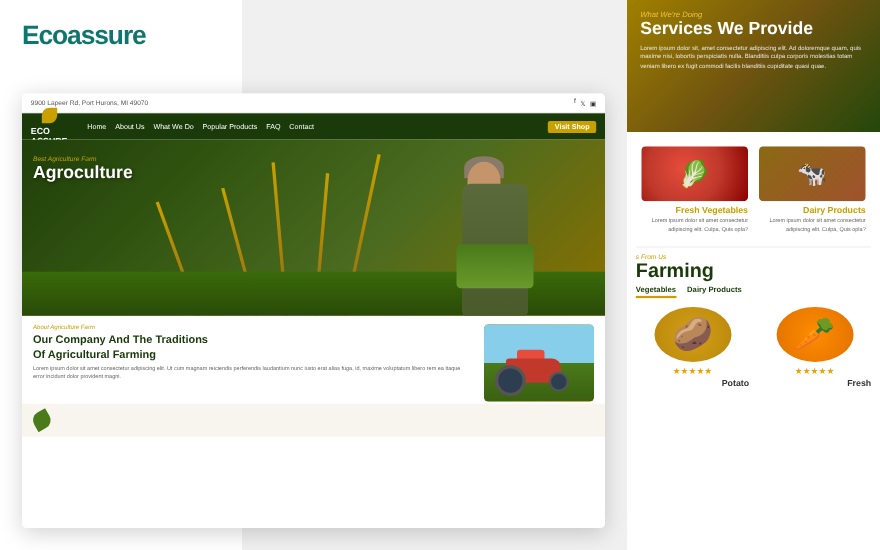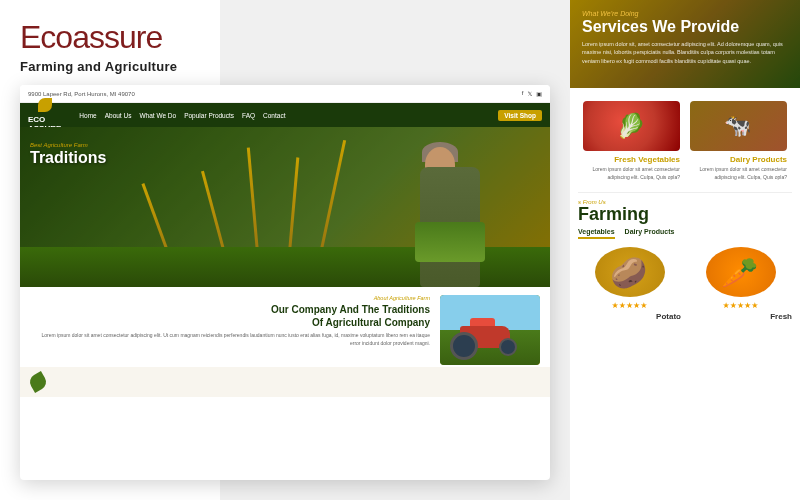--- a/index.html
+++ b/index.html
@@ -14,23 +14,23 @@
     
     #left-panel {
       position: absolute;
       left: 0; top: 0;
       width: 220px;
       height: 500px;
       background: #fff;
       padding: 20px 20px 0 20px;
     }
     #left-panel .brand-title {
-      font-size: 32px;
-      font-weight: 400;
-      color: #7f1d1d;
+      font-size: 24px;
+      font-weight: 700;
+      color: #0f766e;
       letter-spacing: -1px;
       line-height: 1.1;
     }
     #left-panel .brand-subtitle {
       font-size: 13px;
       font-weight: 700;
       color: #222;
       margin-top: 4px;
       letter-spacing: 0.3px;
     }
@@ -197,21 +197,21 @@
     }
 
     
     .site-about {
       background: #fff;
       padding: 8px 10px;
       height: 80px;
       display: flex;
       gap: 10px;
     }
-    .about-left { flex: 1; text-align: right; }
+    .about-left { flex: 1; }
     .about-small { font-size: 5.5px; color: #c8a000; font-style: italic; }
     .about-title { font-size: 10px; font-weight: 900; color: #1a3a0a; line-height: 1.3; margin-top: 2px; }
     .about-text { font-size: 5px; color: #666; margin-top: 3px; line-height: 1.5; }
     .about-right {
       width: 100px;
       height: 70px;
       background: linear-gradient(135deg, #4a7a1a, #6a9a2a, #c8a000);
       border-radius: 4px;
       overflow: hidden;
       position: relative;
@@ -287,21 +287,21 @@
       top: 0;
       width: 230px;
       height: 500px;
       background: #fff;
       overflow: hidden;
     }
 
     
     .services-section {
       position: relative;
-      height: 88px;
+      height: 120px;
       background: linear-gradient(135deg, #c8a000 0%, #8b6914 50%, #2d5a0e 100%);
       overflow: hidden;
       padding: 10px 12px;
     }
     .services-section-overlay {
       position: absolute;
       inset: 0;
       background: rgba(0,0,0,0.2);
     }
     .services-small {
@@ -469,21 +469,20 @@
       width: 3px;
       background: linear-gradient(180deg, #c8a000, #8b6914);
       transform-origin: bottom center;
     }
   </style>
 </head>
 <body>
 
 <div id="left-panel">
   <div class="brand-title">Ecoassure</div>
-  <div class="brand-subtitle">Farming and Agriculture</div>
 </div>
 
 <div id="site-mockup">
 
   <div class="site-topbar">
     <span class="address">9900 Lapeer Rd, Port Hurons, MI 49070</span>
     <div class="social-icons">
       <span class="social-icon">f</span>
       <span class="social-icon">𝕏</span>
       <span class="social-icon">▣</span>
@@ -511,38 +510,38 @@
 
     <div class="wheat-stalk" style="left:40%;height:120px;transform:rotate(-15deg)"></div>
     <div class="wheat-stalk" style="left:45%;height:140px;transform:rotate(-5deg)"></div>
     <div class="wheat-stalk" style="left:50%;height:130px;transform:rotate(5deg)"></div>
     <div class="wheat-stalk" style="left:55%;height:150px;transform:rotate(12deg)"></div>
     <div class="wheat-stalk" style="left:30%;height:110px;transform:rotate(-20deg)"></div>
     <div class="hero-grass"></div>
     <div class="site-hero-text">
       <div class="site-hero-small">Best Agriculture Farm</div>
       <div class="site-hero-title">
-        <span>Traditions</span><br>
+        <span>Agroculture</span><br>
       </div>
     </div>
 
     <div class="farmer-figure">
       <div class="farmer-hair"></div>
       <div class="farmer-head"></div>
       <div class="farmer-body"></div>
       <div class="basket-veggies"></div>
     </div>
   </div>
 
   <div class="site-about">
     <div class="about-left">
       <div class="about-small">About Agriculture Farm</div>
       <div class="about-title">
         <span>Our Company And The Traditions</span><br>
-        <span>Of Agricultural Company</span>
+        <span>Of Agricultural Farming</span>
       </div>
       <div class="about-text">Lorem ipsum dolor sit amet consectetur adipiscing elit. Ut cum magnam reiciendis perferendis laudantium nunc iusto erat alias fuga, id, maxime voluptatum libero rem ea itaque error incidunt dolor provident magni.</div>
     </div>
     <div class="about-right">
 
       <div style="position:absolute;inset:0;background:linear-gradient(180deg,#87ceeb 0%,#87ceeb 50%,#4a7a1a 50%,#3a6010 100%)"></div>
       <div class="tractor">
         <div class="tractor-cab"></div>
         <div class="tractor-body"></div>
         <div class="tractor-wheel-big"></div>

